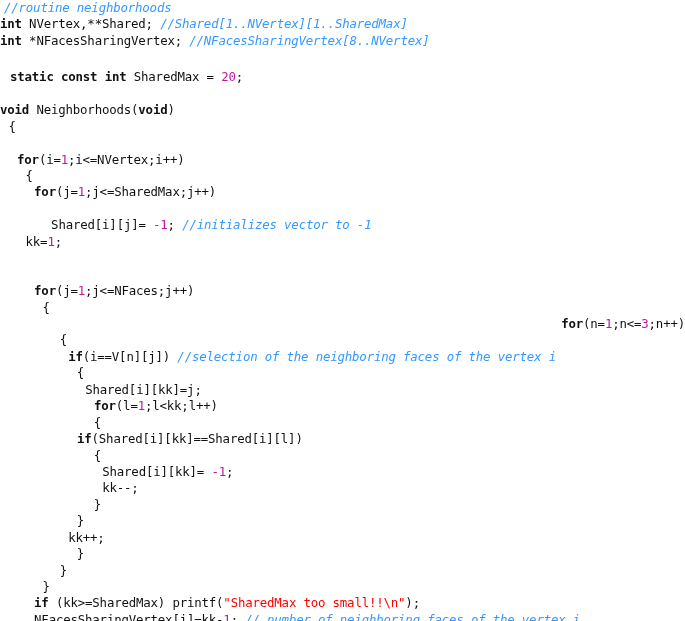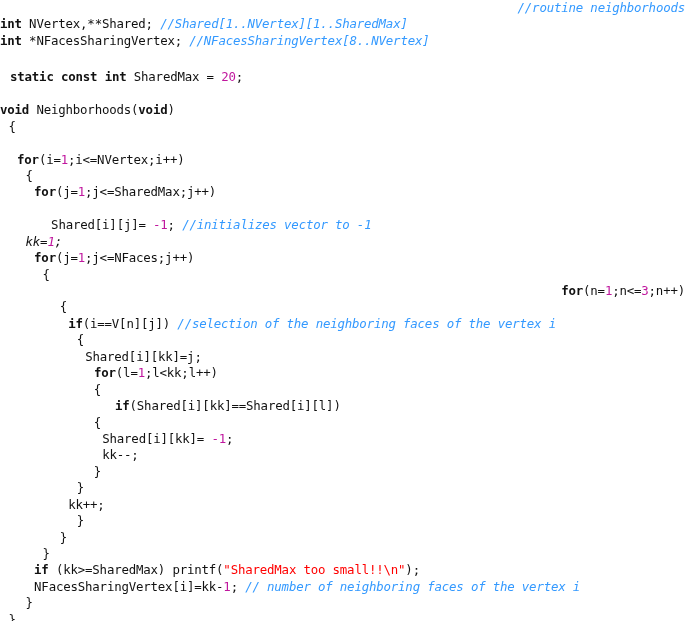--- a/index.html
+++ b/index.html
@@ -37,44 +37,44 @@
   .tok-plain   { color: #111111; }
   .tok-num     { color: #C0179E; }
   .tok-comment { color: #3399FF; font-style: italic; }
   .tok-string  { color: #FF0000; }
   .tok-brace   { color: #111111; }
 </style>
 </head>
 <body>
 
 <div id="code-listing">
-    <div class="code-line" style="padding-left: 4px; text-align: right;"><span class="tok-comment">//routine neighborhoods</span></div>
+    <div class="code-line" style="padding-left: 4px;"><span class="tok-comment">//routine neighborhoods</span></div>
     <div class="code-line" style="padding-left: 0px;"><span class="tok-kw">int</span><span class="tok-plain"> NVertex,**Shared; </span><span class="tok-comment">//Shared[1..NVertex][1..SharedMax]</span></div>
     <div class="code-line" style="padding-left: 0px;"><span class="tok-kw">int</span><span class="tok-plain"> *NFacesSharingVertex; </span><span class="tok-comment">//NFacesSharingVertex[8..NVertex]</span></div>
     <div class="code-line" style="padding-left: 10px; margin-top: 20px;"><span class="tok-kw">static const int</span><span class="tok-plain"> SharedMax = </span><span class="tok-num">20</span><span class="tok-plain">;</span></div>
     <div class="code-line blank" style="padding-left: 0px;"></div>
     <div class="code-line" style="padding-left: 0px;"><span class="tok-kw">void</span><span class="tok-plain"> Neighborhoods(</span><span class="tok-kw">void</span><span class="tok-plain">)</span></div>
     <div class="code-line" style="padding-left: 8.52px;"><span class="tok-brace">{</span></div>
     <div class="code-line blank" style="padding-left: 0px;"></div>
     <div class="code-line" style="padding-left: 17.04px;"><span class="tok-kw">for</span><span class="tok-plain">(i=</span><span class="tok-num">1</span><span class="tok-plain">;i&lt;=NVertex;i++)</span></div>
     <div class="code-line" style="padding-left: 25.56px;"><span class="tok-brace">{</span></div>
     <div class="code-line" style="padding-left: 34.08px;"><span class="tok-kw">for</span><span class="tok-plain">(j=</span><span class="tok-num">1</span><span class="tok-plain">;j&lt;=SharedMax;j++)</span></div>
     <div class="code-line blank" style="padding-left: 0px;"></div>
     <div class="code-line" style="padding-left: 51.12px;"><span class="tok-plain">Shared[i][j]= </span><span class="tok-num">-1</span><span class="tok-plain">; </span><span class="tok-comment">//initializes vector to -1</span></div>
-    <div class="code-line" style="padding-left: 25.56px; font-style: italic;"><span class="tok-plain">kk=</span><span class="tok-num">1</span><span class="tok-plain">;</span></div>
-    <div class="code-line" style="padding-left: 34.08px;"><span class="tok-kw">for</span><span class="tok-plain">(j=</span><span class="tok-num">1</span><span class="tok-plain">;j&lt;=NFaces;j++)</span></div>
+    <div class="code-line" style="padding-left: 25.56px;"><span class="tok-plain">kk=</span><span class="tok-num">1</span><span class="tok-plain">;</span></div>
+    <div class="code-line" style="padding-left: 34.08px; margin-top: 33px;"><span class="tok-kw">for</span><span class="tok-plain">(j=</span><span class="tok-num">1</span><span class="tok-plain">;j&lt;=NFaces;j++)</span></div>
     <div class="code-line" style="padding-left: 42.6px;"><span class="tok-brace">{</span></div>
     <div class="code-line" style="padding-left: 51.12px; text-align: right;"><span class="tok-kw">for</span><span class="tok-plain">(n=</span><span class="tok-num">1</span><span class="tok-plain">;n&lt;=</span><span class="tok-num">3</span><span class="tok-plain">;n++)</span></div>
     <div class="code-line" style="padding-left: 59.64px;"><span class="tok-brace">{</span></div>
     <div class="code-line" style="padding-left: 68.16px;"><span class="tok-kw">if</span><span class="tok-plain">(i==V[n][j]) </span><span class="tok-comment">//selection of the neighboring faces of the vertex i</span></div>
     <div class="code-line" style="padding-left: 76.68px;"><span class="tok-brace">{</span></div>
     <div class="code-line" style="padding-left: 85.2px;"><span class="tok-plain">Shared[i][kk]=j;</span></div>
     <div class="code-line" style="padding-left: 94px;"><span class="tok-kw">for</span><span class="tok-plain">(l=</span><span class="tok-num">1</span><span class="tok-plain">;l&lt;kk;l++)</span></div>
     <div class="code-line" style="padding-left: 93.72px;"><span class="tok-brace">{</span></div>
-    <div class="code-line" style="padding-left: 115px;"><span class="tok-kw">if</span><span class="tok-plain">(Shared[i][kk]==Shared[i][l])</span></div>
+    <div class="code-line" style="padding-left: 77px;"><span class="tok-kw">if</span><span class="tok-plain">(Shared[i][kk]==Shared[i][l])</span></div>
     <div class="code-line" style="padding-left: 93.72px;"><span class="tok-brace">{</span></div>
     <div class="code-line" style="padding-left: 102.24px;"><span class="tok-plain">Shared[i][kk]= </span><span class="tok-num">-1</span><span class="tok-plain">;</span></div>
     <div class="code-line" style="padding-left: 102.24px;"><span class="tok-plain">kk--;</span></div>
     <div class="code-line" style="padding-left: 93.72px;"><span class="tok-brace">}</span></div>
     <div class="code-line" style="padding-left: 76.68px;"><span class="tok-brace">}</span></div>
     <div class="code-line" style="padding-left: 68.16px;"><span class="tok-plain">kk++;</span></div>
     <div class="code-line" style="padding-left: 76.68px;"><span class="tok-brace">}</span></div>
     <div class="code-line" style="padding-left: 59.64px;"><span class="tok-brace">}</span></div>
     <div class="code-line" style="padding-left: 42.6px;"><span class="tok-brace">}</span></div>
     <div class="code-line" style="padding-left: 34.08px;"><span class="tok-kw">if</span><span class="tok-plain"> (kk&gt;=SharedMax) printf(</span><span class="tok-string">"SharedMax too small!!\n"</span><span class="tok-plain">);</span></div>

